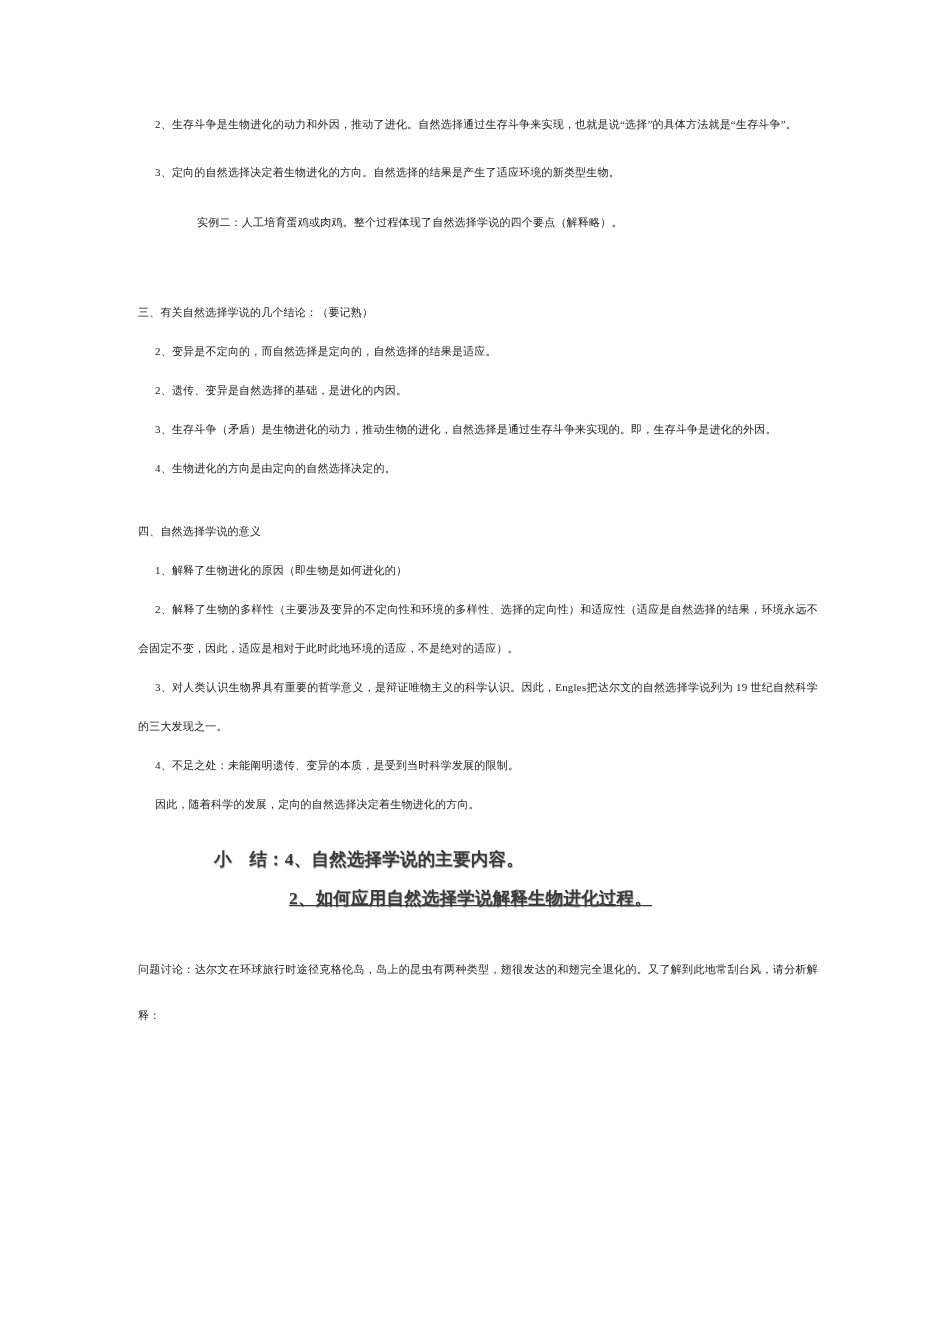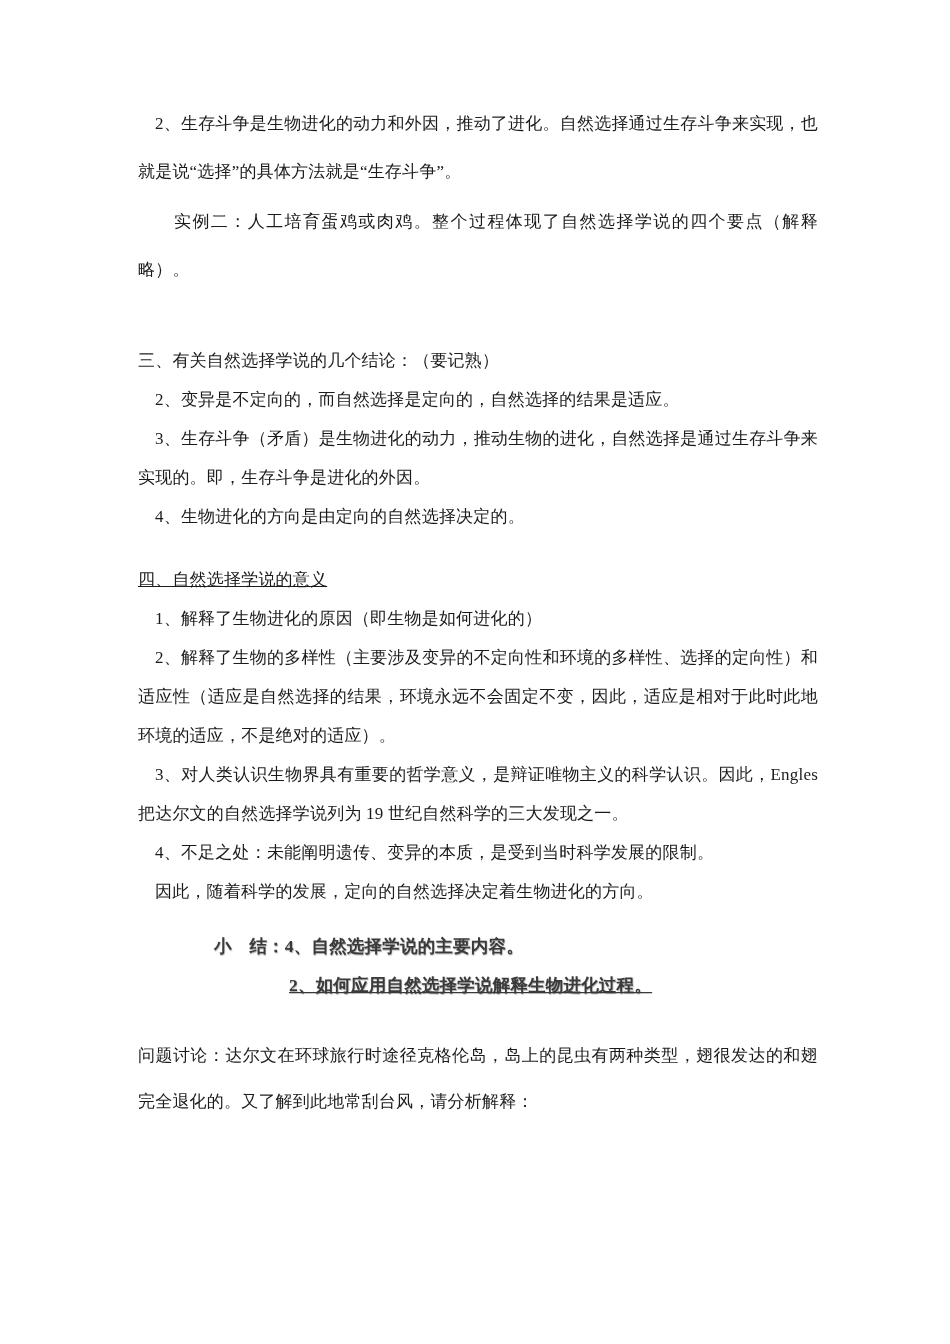--- a/index.html
+++ b/index.html
@@ -15,31 +15,31 @@
     color: #1b1b1b;
   }
   .page {
     box-sizing: content-box;
     width: 680px;
     padding: 100px 132px 0 138px;
     position: relative;
   }
   p {
     margin: 0;
-    font-size: 17px;
+    font-size: 11px;
     text-align: justify;
     letter-spacing: 0.2px;
   }
   .lh48 { line-height: 48px; }
   .lh39 { line-height: 39px; }
   .ind1 { text-indent: 17px; }
   .ind2 { text-indent: 36px; }
-  .gap-small { margin-top: 2px; }
+  .gap-small { margin-top: 2px; margin-left: 23px; }
   .gap-blank { margin-top: 47px; }
-  .gap-mid   { margin-top: 24px; text-decoration: underline; }
+  .gap-mid   { margin-top: 24px; }
   .summary {
     margin-top: 16px;
   }
   .summary p {
     font-weight: bold;
     color: #3a3a3a;
     line-height: 39px;
     font-size: 17.5px;
     text-shadow: 0.6px 0.6px 1.1px rgba(90,90,90,0.55);
     text-align: left;
@@ -61,27 +61,29 @@
     line-height: 46px;
   }
 </style>
 </head>
 <body>
 
 <div class="page">
 
   <p class="lh48 ind1">2、生存斗争是生物进化的动力和外因，推动了进化。自然选择通过生存斗争来实现，也就是说“选择”的具体方法就是“生存斗争”。</p>
 
+  <p class="lh48 ind1">3、定向的自然选择决定着生物进化的方向。自然选择的结果是产生了适应环境的新类型生物。</p>
 
   <p class="lh48 ind2 gap-small">实例二：人工培育蛋鸡或肉鸡。整个过程体现了自然选择学说的四个要点（解释略）。</p>
 
   <p class="lh39 gap-blank">三、有关自然选择学说的几个结论：（要记熟）</p>
 
   <p class="lh39 ind1">2、变异是不定向的，而自然选择是定向的，自然选择的结果是适应。</p>
 
+  <p class="lh39 ind1">2、遗传、变异是自然选择的基础，是进化的内因。</p>
 
   <p class="lh39 ind1">3、生存斗争（矛盾）是生物进化的动力，推动生物的进化，自然选择是通过生存斗争来实现的。即，生存斗争是进化的外因。</p>
 
   <p class="lh39 ind1">4、生物进化的方向是由定向的自然选择决定的。</p>
 
   <p class="lh39 gap-mid">四、自然选择学说的意义</p>
 
   <p class="lh39 ind1">1、解释了生物进化的原因（即生物是如何进化的）</p>
 
   <p class="lh39 ind1">2、解释了生物的多样性（主要涉及变异的不定向性和环境的多样性、选择的定向性）和适应性（适应是自然选择的结果，环境永远不会固定不变，因此，适应是相对于此时此地环境的适应，不是绝对的适应）。</p>

